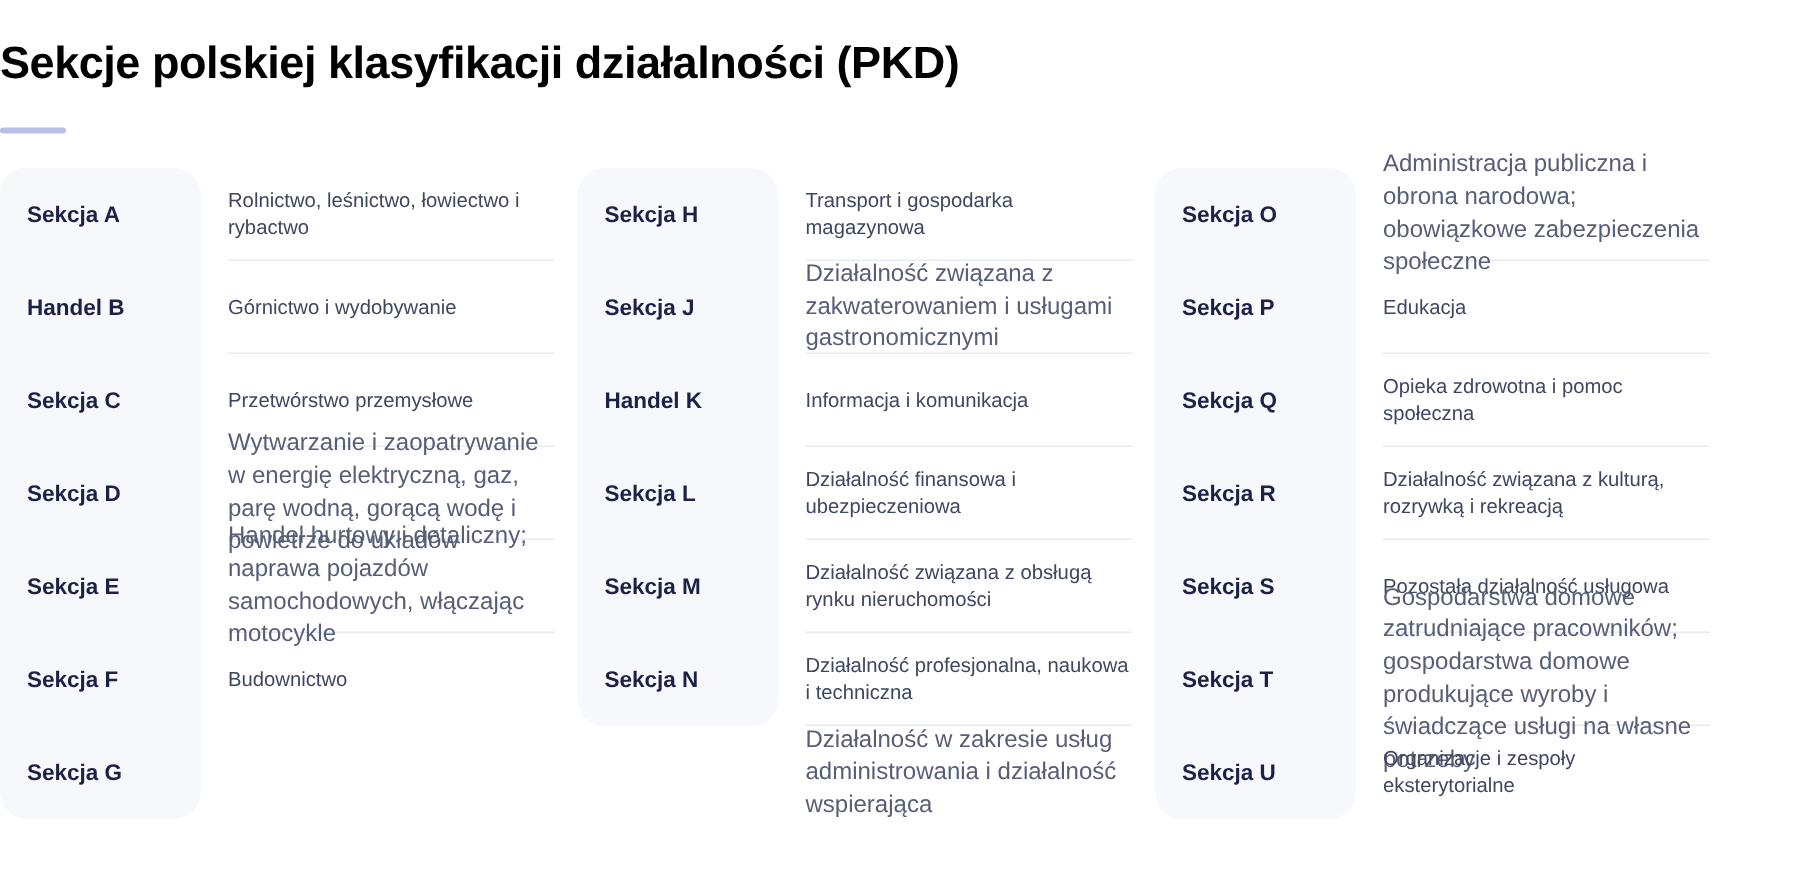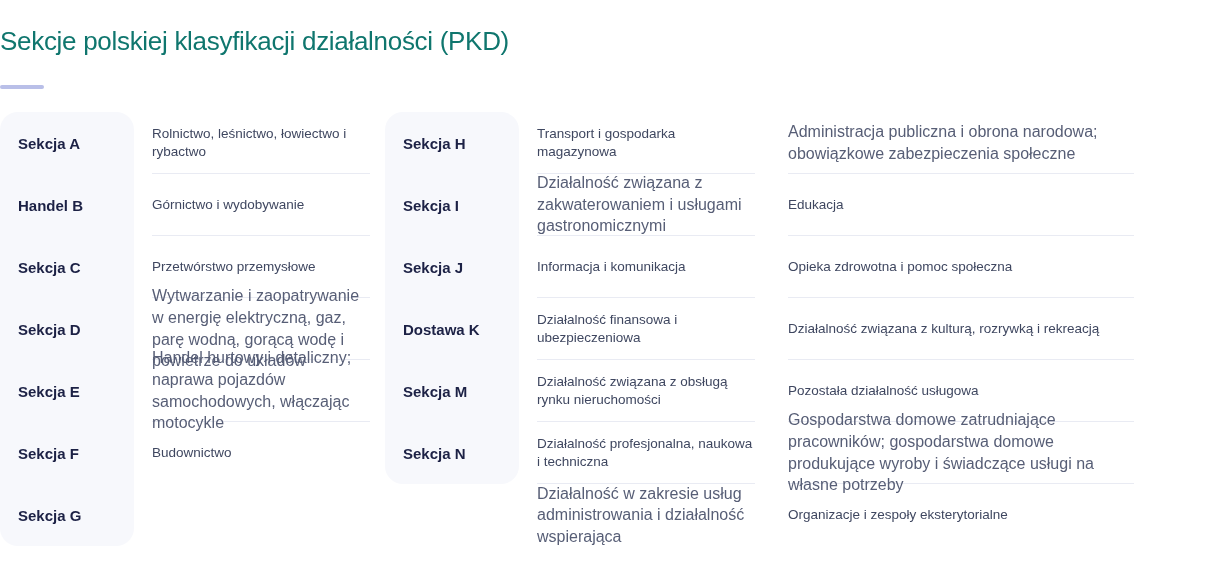--- a/index.html
+++ b/index.html
@@ -19,24 +19,24 @@
     position: relative;
     width: 1208px;
     height: 585px;
     box-sizing: border-box;
   }
 
   .title {
     position: absolute;
     left: 0px;
     top: 26px;
-    font-size: 26px;
-    font-weight: 400;
+    font-size: 30px;
+    font-weight: 700;
     letter-spacing: -0.3px;
-    color: #0f766e;
+    color: #000000;
     white-space: nowrap;
   }
 
   .title-underline {
     position: absolute;
     left: 0px;
     top: 85px;
     width: 44px;
     height: 4px;
     border-radius: 2px;
@@ -157,23 +157,23 @@
           </div>
         <div class="desc-cell">
             <span class="desc-text size-m">Budownictwo</span>
           </div>
       </div>
     </div>
 
     <div class="col col-2">
       <div class="labels-card">
         <div class="label-cell">Sekcja H</div>
-        <div class="label-cell">Sekcja I</div>
         <div class="label-cell">Sekcja J</div>
-        <div class="label-cell">Dostawa K</div>
+        <div class="label-cell">Handel K</div>
+        <div class="label-cell">Sekcja L</div>
         <div class="label-cell">Sekcja M</div>
         <div class="label-cell">Sekcja N</div>
       </div>
       <div class="descs">
         <div class="desc-cell">
             <span class="desc-text size-m">Transport i gospodarka magazynowa</span>
           </div>
         <div class="desc-cell">
             <span class="desc-text size-s">Działalność związana z zakwaterowaniem i usługami gastronomicznymi</span>
           </div>
@@ -189,20 +189,29 @@
         <div class="desc-cell">
             <span class="desc-text size-m">Działalność profesjonalna, naukowa i techniczna</span>
           </div>
         <div class="desc-cell">
             <span class="desc-text size-s">Działalność w zakresie usług administrowania i działalność wspierająca</span>
           </div>
       </div>
     </div>
 
     <div class="col col-3">
+      <div class="labels-card">
+        <div class="label-cell">Sekcja O</div>
+        <div class="label-cell">Sekcja P</div>
+        <div class="label-cell">Sekcja Q</div>
+        <div class="label-cell">Sekcja R</div>
+        <div class="label-cell">Sekcja S</div>
+        <div class="label-cell">Sekcja T</div>
+        <div class="label-cell">Sekcja U</div>
+      </div>
       <div class="descs">
         <div class="desc-cell">
             <span class="desc-text size-s">Administracja publiczna i obrona narodowa; obowiązkowe zabezpieczenia społeczne</span>
           </div>
         <div class="desc-cell">
             <span class="desc-text size-m">Edukacja</span>
           </div>
         <div class="desc-cell">
             <span class="desc-text size-m">Opieka zdrowotna i pomoc społeczna</span>
           </div>

